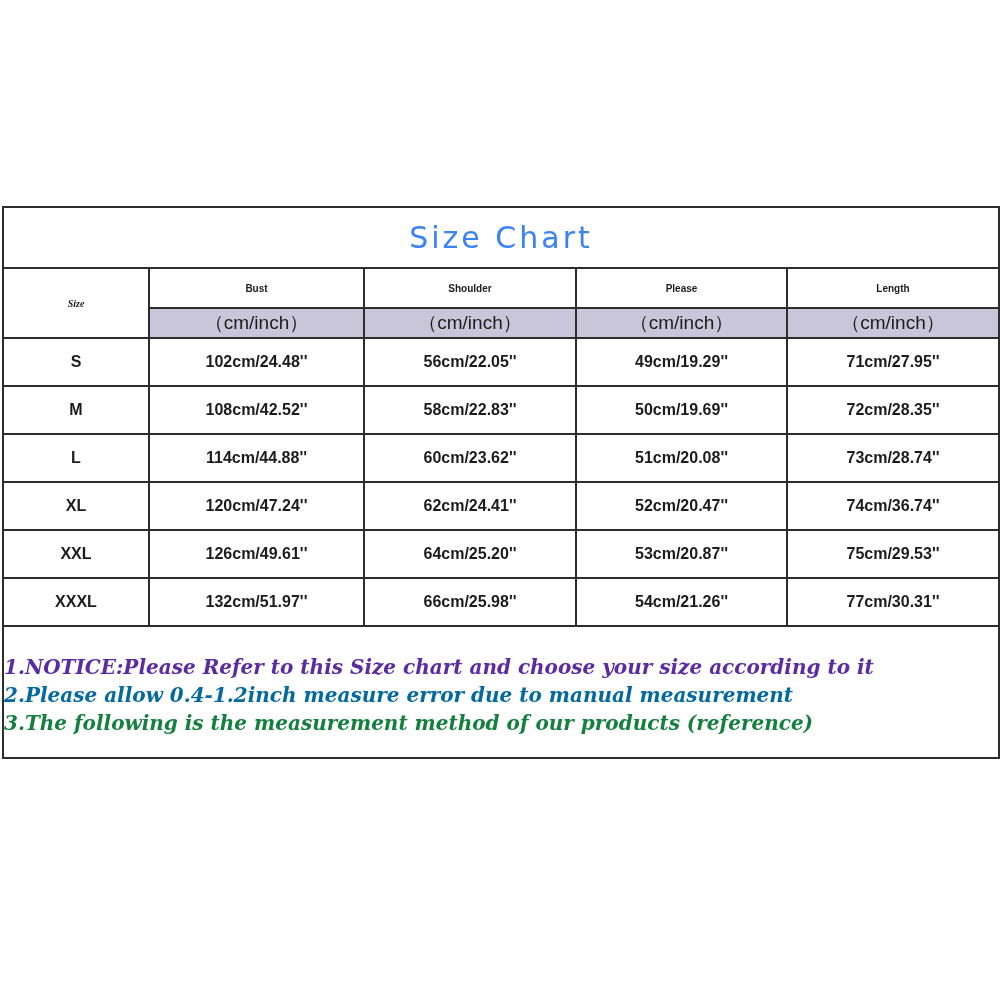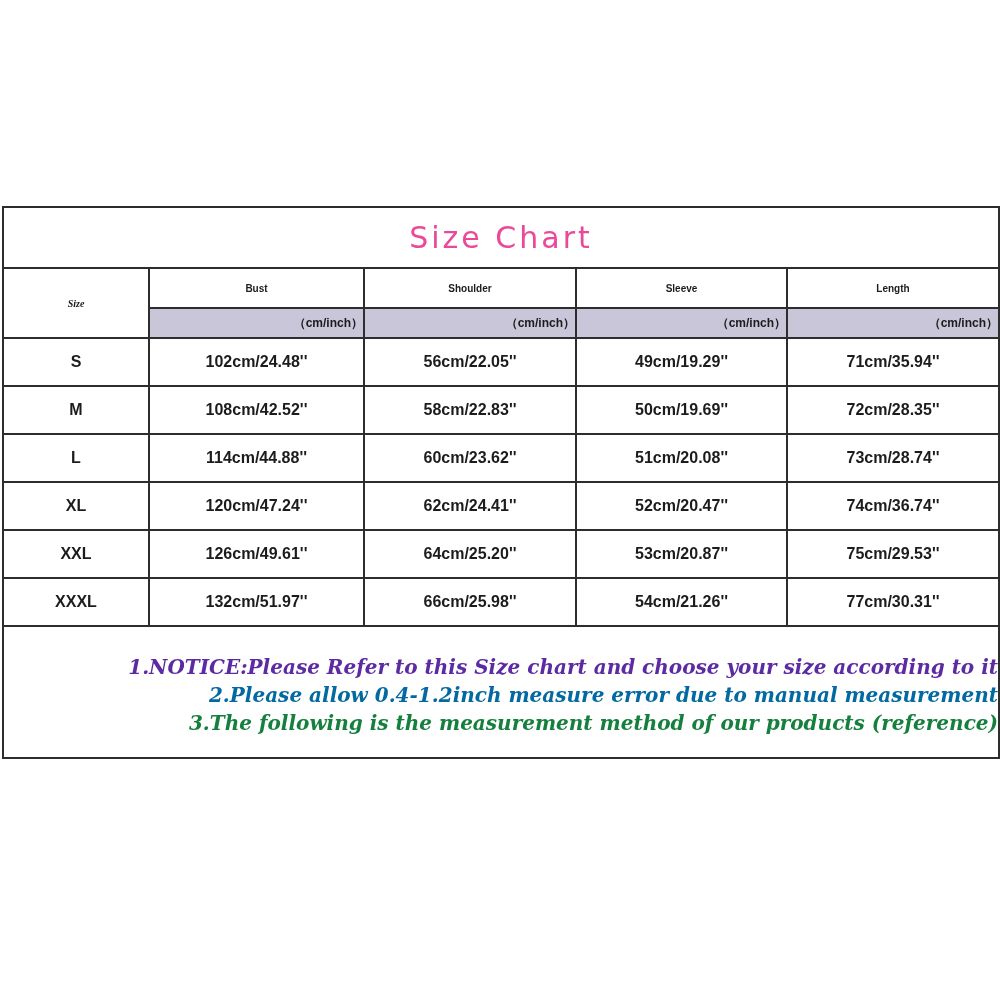--- a/index.html
+++ b/index.html
@@ -30,56 +30,55 @@
     vertical-align: middle;
     color: #1c1c1c;
     padding: 0;
     overflow: hidden;
   }
   tr.title-row td {
     height: 59px;
     font-family: "DejaVu Sans", sans-serif;
     font-size: 30px;
     letter-spacing: 3px;
-    color: #ec4899;
+    color: #3b82f6;
     font-weight: 500;
   }
   td.size-head {
     font-family: "Liberation Serif", serif;
     font-style: italic;
     font-weight: normal;
     font-size: 22px;
     color: #222222;
   }
   tr.head-row td {
     height: 38px;
     font-weight: bold;
     font-size: 10px;
   }
   tr.unit-row td {
     height: 28px;
-    font-weight: bold;
-    font-size: 12px;
-    text-align: right;
+    font-weight: normal;
+    font-size: 19px;
   }
   tr.data-row td {
     height: 46px;
     font-weight: bold;
     font-size: 16px;
   }
   tr.notice-row td {
     height: 130px;
   }
   .notice-line {
     font-family: "DejaVu Serif", serif;
     font-style: italic;
     font-weight: bold;
     font-size: 20px;
     line-height: 28px;
-    text-align: right;
+    text-align: left;
   }
   .notice-block {
     padding-top: 6px;
   }
 </style>
 </head>
 <body>
 
 <div class="page">
   <table class="size-table">
@@ -93,37 +92,37 @@
 
     <tbody>
         <tr class="title-row">
       <td colspan="5">Size Chart</td>
     </tr>
 
     <tr class="head-row">
       <td rowspan="2" class="size-head">Size</td>
       <td>Bust</td>
       <td>Shoulder</td>
-      <td>Sleeve</td>
+      <td>Please</td>
       <td>Length</td>
     </tr>
 
     <tr class="unit-row">
       <td class="unit-cell" style="background: rgb(200, 198, 216);">（cm/inch）</td>
       <td class="unit-cell" style="background: rgb(200, 198, 216);">（cm/inch）</td>
       <td class="unit-cell" style="background: rgb(200, 198, 216);">（cm/inch）</td>
       <td class="unit-cell" style="background: rgb(200, 198, 216);">（cm/inch）</td>
     </tr>
 
     <tr class="data-row">
       <td>S</td>
       <td>102cm/24.48''</td>
       <td>56cm/22.05''</td>
       <td>49cm/19.29''</td>
-      <td>71cm/35.94''</td>
+      <td>71cm/27.95''</td>
     </tr>
 
     <tr class="data-row">
       <td>M</td>
       <td>108cm/42.52''</td>
       <td>58cm/22.83''</td>
       <td>50cm/19.69''</td>
       <td>72cm/28.35''</td>
     </tr>
 

